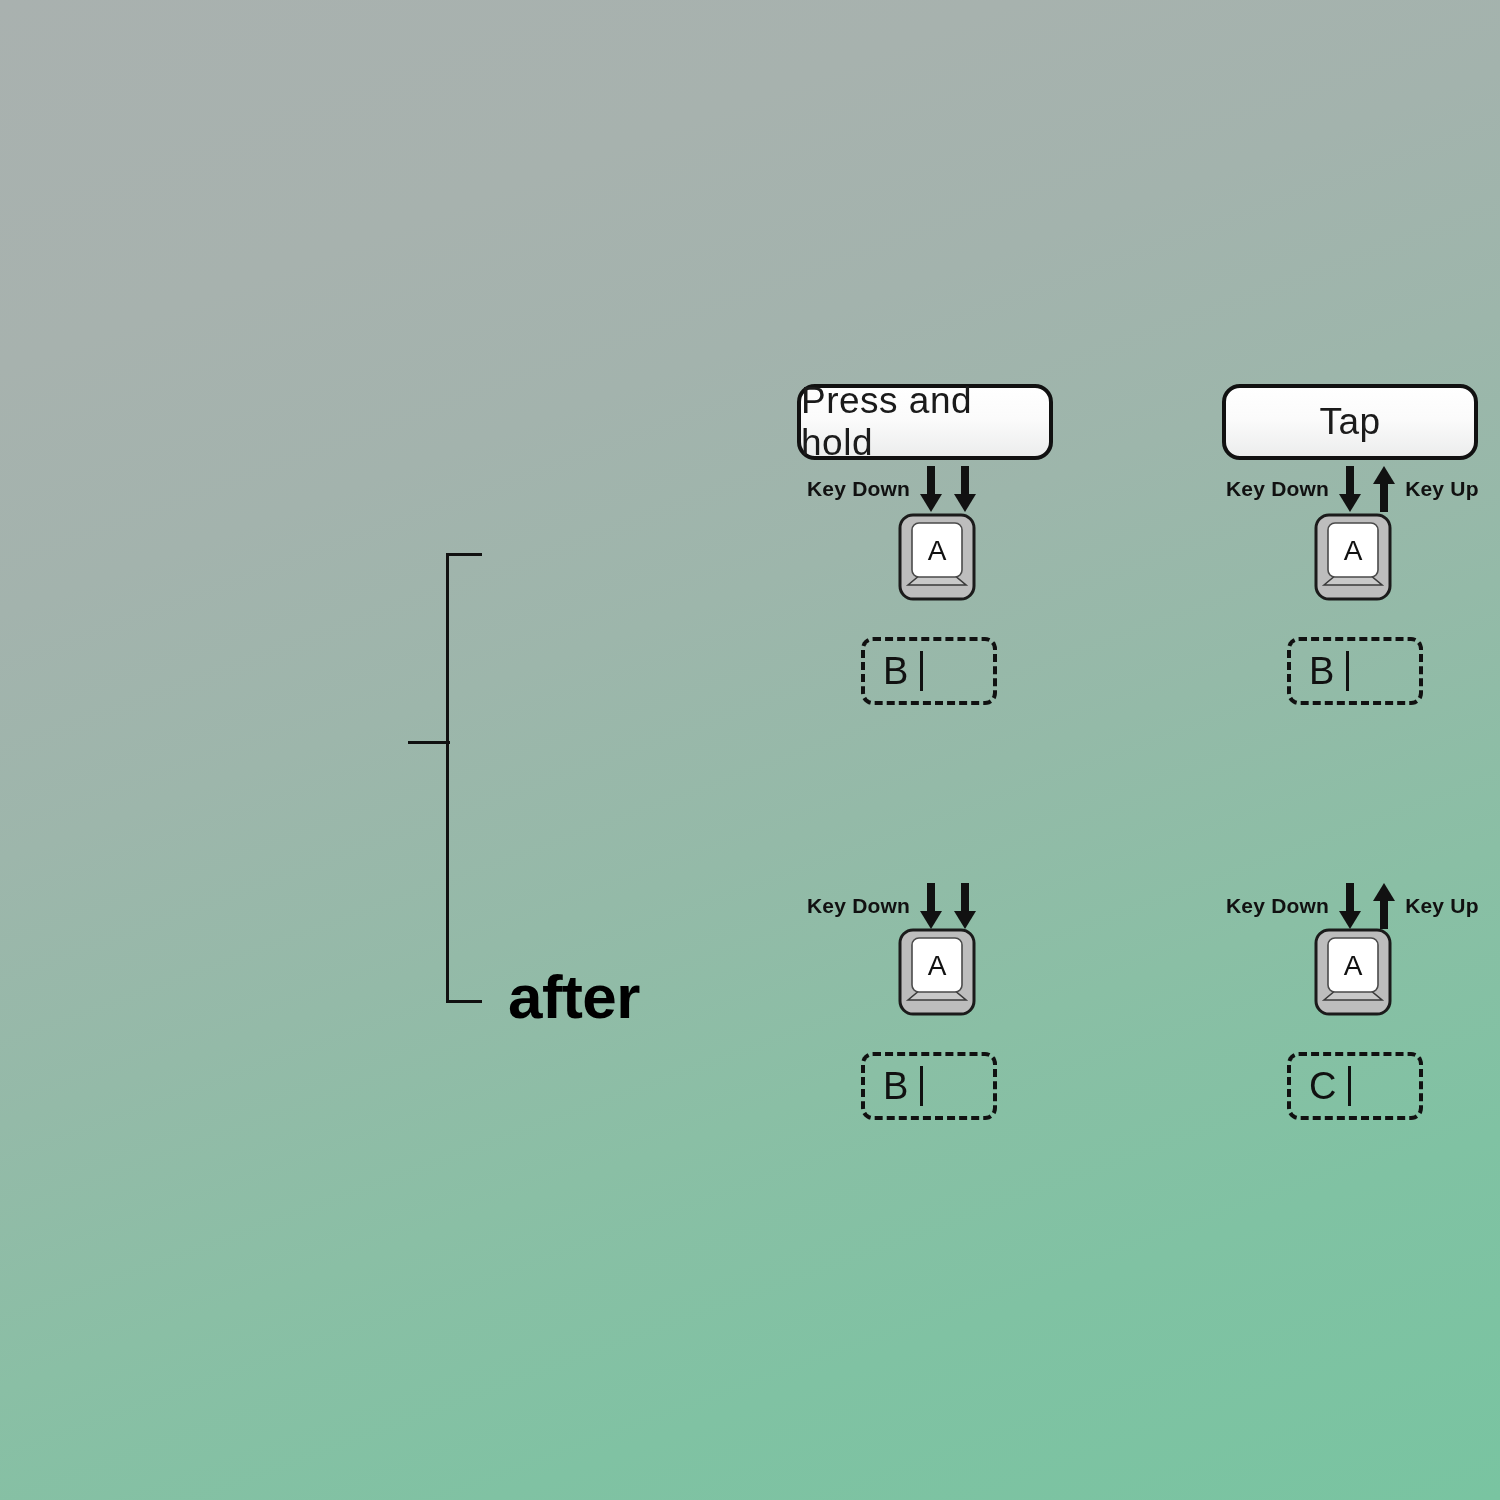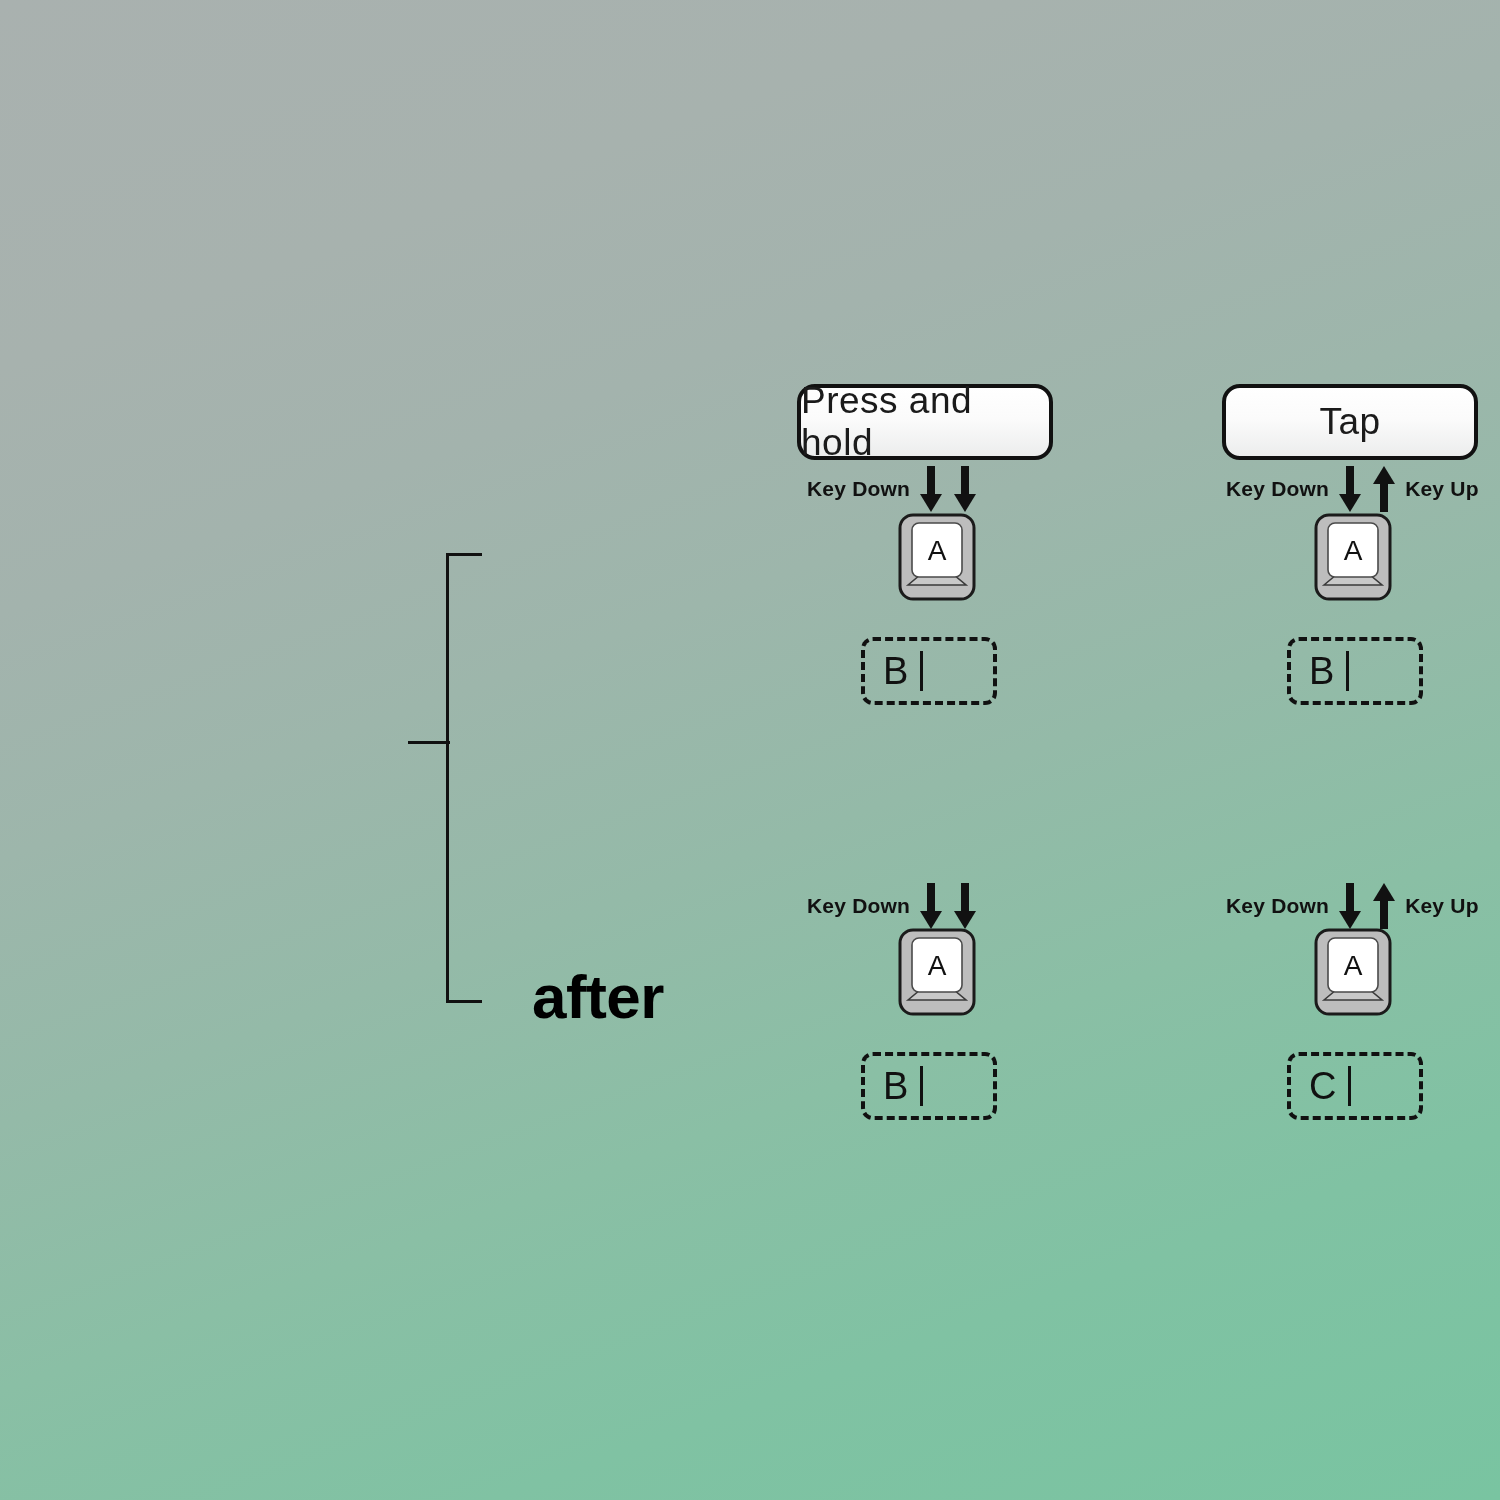--- a/index.html
+++ b/index.html
@@ -78,21 +78,21 @@
   .branch-label {
     position: absolute;
     font-size: 62px;
     font-weight: bold;
     color: #000;
     line-height: 1;
     letter-spacing: -0.5px;
     white-space: nowrap;
   }
   .branch-before { left: 508px; top: 518px; }
-  .branch-after  { left: 508px; top: 966px; margin-left: 24px; }
+  .branch-after  { left: 508px; top: 966px; }
 
   
   .action-pill {
     position: absolute;
     border: 4px solid #111;
     border-radius: 18px;
     background: linear-gradient(180deg, #ffffff 0%, #fbfbfb 45%, #eceded 100%);
     display: flex;
     align-items: center;
     justify-content: center;

